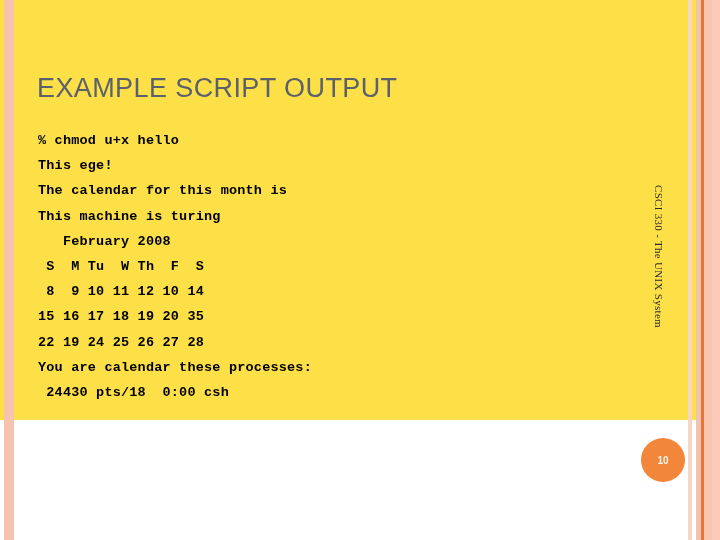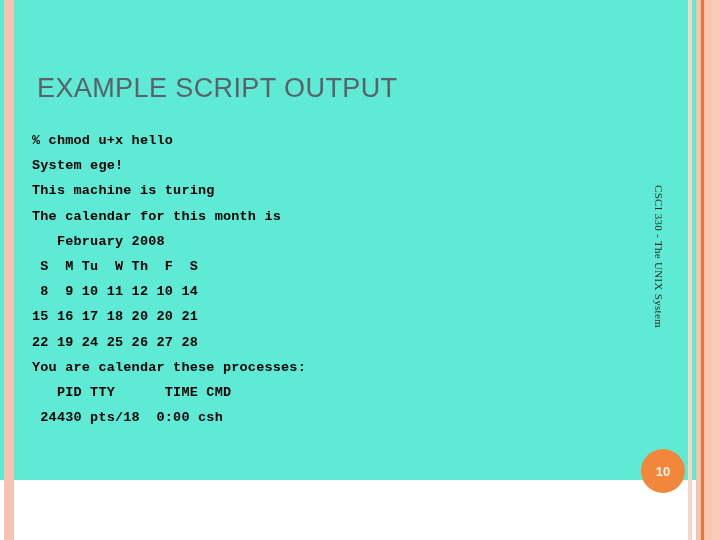--- a/index.html
+++ b/index.html
@@ -11,22 +11,22 @@
     width: 720px;
     height: 540px;
     background: #ffffff;
     font-family: "Liberation Sans", sans-serif;
     overflow: hidden;
   }
 
   #slide {
     position: relative;
     width: 720px;
-    height: 480px;
-    background: #5eead4;
+    height: 420px;
+    background: #fde047;
     box-sizing: border-box;
     padding-left: 48px;
   }
 
   
   .vbar {
     position: absolute;
     top: 0;
     bottom: 0;
     height: 540px;
@@ -48,21 +48,21 @@
     font-size: 27px;
     line-height: 32px;
     letter-spacing: 0.4px;
     color: #5a616b;
     white-space: nowrap;
   }
 
   
   #output {
     position: absolute;
-    left: 32px;
+    left: 38px;
     top: 128px;
     width: 600px;
   }
   .line {
     font-family: "Liberation Mono", "DejaVu Sans Mono", monospace;
     font-weight: bold;
     font-size: 13.5px;
     line-height: 25.2px;
     color: #000000;
     white-space: pre;
@@ -81,28 +81,28 @@
     white-space: nowrap;
     transform-origin: left top;
     transform: rotate(90deg) translateX(0px);
     letter-spacing: 0.3px;
   }
 
   
   #page-badge {
     position: absolute;
     left: 641px;
-    top: 449px;
+    top: 438px;
     width: 44px;
     height: 44px;
     border-radius: 50%;
     background: #f2873c;
     color: #fdf3e6;
     font-family: "Liberation Sans", sans-serif;
-    font-size: 13px;
+    font-size: 10px;
     font-weight: bold;
     display: flex;
     align-items: center;
     justify-content: center;
   }
 </style>
 </head>
 <body>
 
 <div id="slide">
@@ -112,30 +112,29 @@
   <div class="vbar bar-r1"></div>
   <div class="vbar bar-r2"></div>
   <div class="vbar bar-r3"></div>
   <div class="vbar bar-r4"></div>
   <div class="vbar bar-r5"></div>
 
   <div id="title">EXAMPLE SCRIPT OUTPUT</div>
 
   <div id="output">
     <div class="line">% chmod u+x hello</div>
-    <div class="line">System ege!</div>
+    <div class="line">This ege!</div>
+    <div class="line">The calendar for this month is</div>
     <div class="line">This machine is turing</div>
-    <div class="line">The calendar for this month is</div>
     <div class="line">   February 2008</div>
     <div class="line"> S  M Tu  W Th  F  S</div>
     <div class="line"> 8  9 10 11 12 10 14</div>
-    <div class="line">15 16 17 18 20 20 21</div>
+    <div class="line">15 16 17 18 19 20 35</div>
     <div class="line">22 19 24 25 26 27 28</div>
     <div class="line">You are calendar these processes:</div>
-    <div class="line">   PID TTY      TIME CMD</div>
     <div class="line"> 24430 pts/18  0:00 csh</div>
   </div>
 
   <div id="vertical-title">CSCI 330 - The UNIX System</div>
 
   <div id="page-badge">10</div>
 
 </div>
 
 </body></html>

